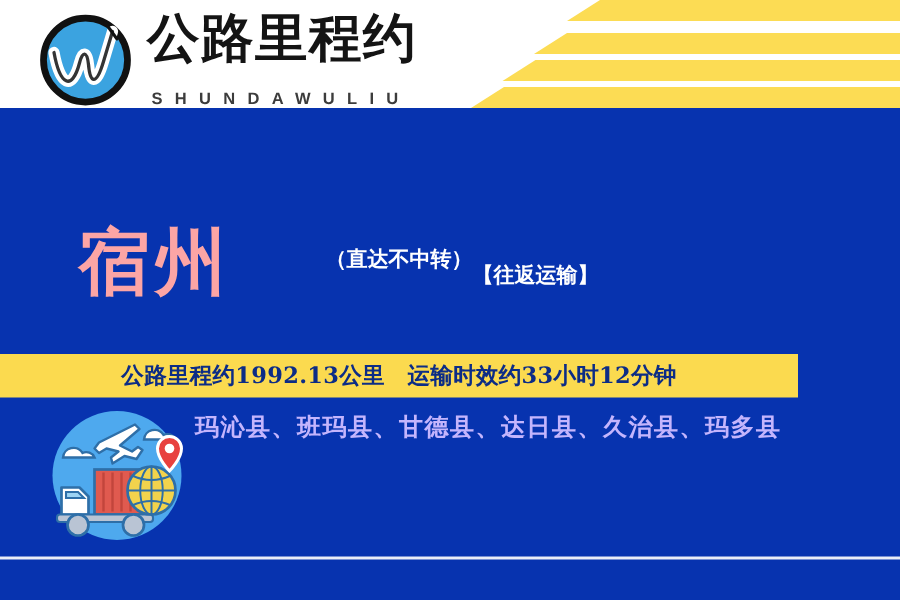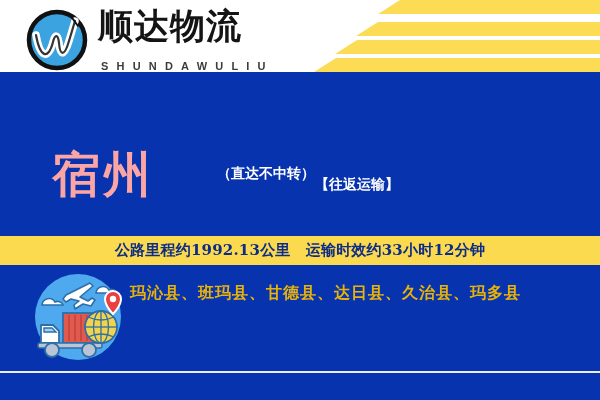--- a/index.html
+++ b/index.html
@@ -123,21 +123,21 @@
     line-height: 18px;
   }
   .mid-top { margin-bottom: 5px; }
   .mid-bot { margin-top: 18px; }
   .arrows { width: 160px; height: 30px; display: block; }
 
   
   .info-bar {
     position: absolute;
     left: 0; top: 164px;
-    width: 600px;
+    width: 532px;
     height: 29px;
     background: #FBDA4F;
     display: flex;
     align-items: center;
     justify-content: center;
   }
   .info-text {
     font-family: "DejaVu Serif", "Liberation Serif", serif;
     font-size: 15px;
     font-weight: bold;
@@ -148,26 +148,26 @@
 
   
   .county-strip {
     position: absolute;
     left: 0; top: 193px;
     width: 600px;
     height: 107px;
   }
   .county-text {
     position: absolute;
-    left: 130px; top: 18px;
+    left: 130px; top: 10px;
     width: 450px;
     font-family: "DejaVu Serif", "Liberation Serif", serif;
     font-size: 16px;
     font-weight: bold;
-    color: #eab308;
+    color: #c4b5fd;
     letter-spacing: 1px;
     white-space: nowrap;
   }
   .illo {
     position: absolute;
     left: 26px; top: 0px;
     width: 105px;
     height: 105px;
   }
 
@@ -188,21 +188,21 @@
   <div class="header">
 
     <div class="logo-wrap">
       <svg class="logo-mark" viewBox="0 0 62 62">
         <circle cx="31" cy="31" r="28" fill="#3BA3E0" stroke="#111111" stroke-width="4.5"></circle>
         <path d="M10 26 C14 48, 22 52, 27 33 C29 25, 32 25, 33 34 C34 46, 38 49, 43 32 L49 12" fill="none" stroke="#ffffff" stroke-width="7.5" stroke-linecap="round" stroke-linejoin="round"></path>
         <path d="M10 26 C14 48, 22 52, 27 33 C29 25, 32 25, 33 34 C34 46, 38 49, 43 32 L49 12" fill="none" stroke="#111111" stroke-width="2.2" stroke-linecap="round" stroke-linejoin="round" opacity="0.85"></path>
         <path d="M44 6 L52 17" stroke="#111111" stroke-width="2" stroke-linecap="round"></path>
       </svg>
       <div class="brand-block">
-        <div class="brand-cn">顺达物流</div>
+        <div class="brand-cn">公路里程约</div>
         <div class="brand-en">SHUNDAWULIU</div>
       </div>
     </div>
 
     <svg class="stripes" viewBox="0 0 300 72" preserveAspectRatio="none">
       <polygon points="78,22 300,22 300,36 56,36" fill="#FCDC54"></polygon>
       <polygon points="57,40 300,40 300,54 35,54" fill="#FCDC54"></polygon>
       <polygon points="36,58 300,58 300,72 14,72" fill="#FCDC54"></polygon>
       <polygon points="78,22 300,22 300,36 56,36" fill="#FCDC54" transform="translate(22,-22)"></polygon>
     </svg>

